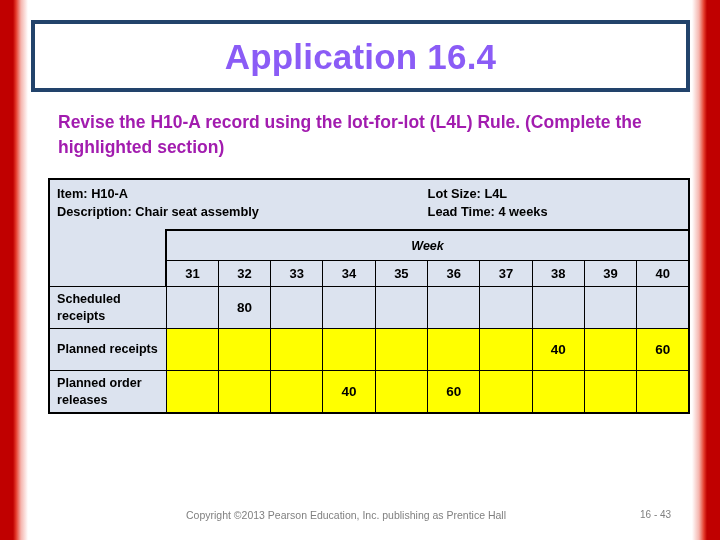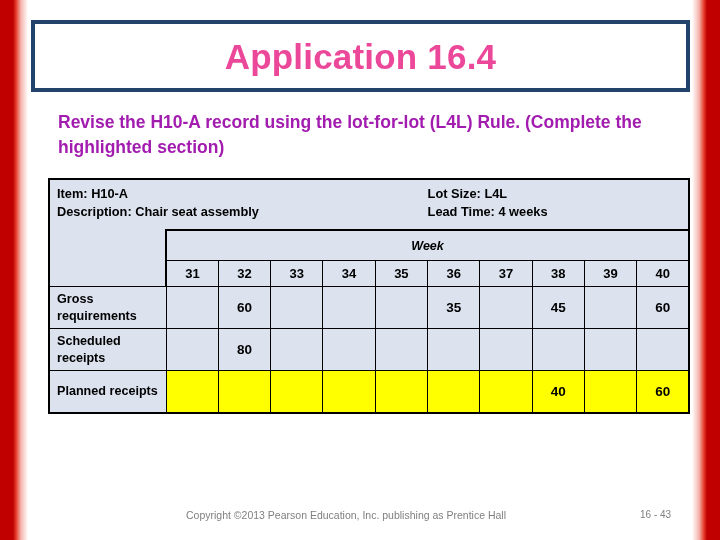--- a/index.html
+++ b/index.html
@@ -53,21 +53,21 @@
     width: 659px;
     height: 72px;
     box-sizing: border-box;
     border: 4px solid #22436B;
     background: #FFFFFF;
     display: flex;
     align-items: center;
     justify-content: center;
   }
   .title-text {
-    color: #ec4899;
+    color: #8b5cf6;
     font-size: 35px;
     font-weight: bold;
     letter-spacing: 0.2px;
     line-height: 1;
   }
 
   
   .subtitle {
     position: absolute;
     left: 58px;
@@ -248,33 +248,20 @@
         <td class="wk-num">33</td>
         <td class="wk-num">34</td>
         <td class="wk-num">35</td>
         <td class="wk-num">36</td>
         <td class="wk-num">37</td>
         <td class="wk-num">38</td>
         <td class="wk-num">39</td>
         <td class="wk-num">40</td>
       </tr>
 
-      <tr>
-        <td class="row-label">Gross requirements</td>
-        <td class="data-cell"></td>
-        <td class="data-cell">60</td>
-        <td class="data-cell"></td>
-        <td class="data-cell"></td>
-        <td class="data-cell"></td>
-        <td class="data-cell">35</td>
-        <td class="data-cell"></td>
-        <td class="data-cell">45</td>
-        <td class="data-cell"></td>
-        <td class="data-cell">60</td>
-      </tr>
 
       <tr>
         <td class="row-label">Scheduled receipts</td>
         <td class="data-cell"></td>
         <td class="data-cell">80</td>
         <td class="data-cell"></td>
         <td class="data-cell"></td>
         <td class="data-cell"></td>
         <td class="data-cell"></td>
         <td class="data-cell"></td>
@@ -291,19 +278,32 @@
         <td class="data-cell cell-hl"></td>
         <td class="data-cell cell-hl"></td>
         <td class="data-cell cell-hl"></td>
         <td class="data-cell cell-hl"></td>
         <td class="data-cell cell-hl"></td>
         <td class="data-cell cell-hl">40</td>
         <td class="data-cell cell-hl"></td>
         <td class="data-cell cell-hl">60</td>
       </tr>
 
+      <tr>
+        <td class="row-label">Planned order releases</td>
+        <td class="data-cell cell-hl"></td>
+        <td class="data-cell cell-hl"></td>
+        <td class="data-cell cell-hl"></td>
+        <td class="data-cell cell-hl">40</td>
+        <td class="data-cell cell-hl"></td>
+        <td class="data-cell cell-hl">60</td>
+        <td class="data-cell cell-hl"></td>
+        <td class="data-cell cell-hl"></td>
+        <td class="data-cell cell-hl"></td>
+        <td class="data-cell cell-hl"></td>
+      </tr>
     </tbody>
   </table>
 
   <div class="footer-copy">Copyright ©2013 Pearson Education, Inc. publishing as Prentice Hall</div>
   <div class="footer-page">16 - 43</div>
 
 </div>
 
 </body></html>

